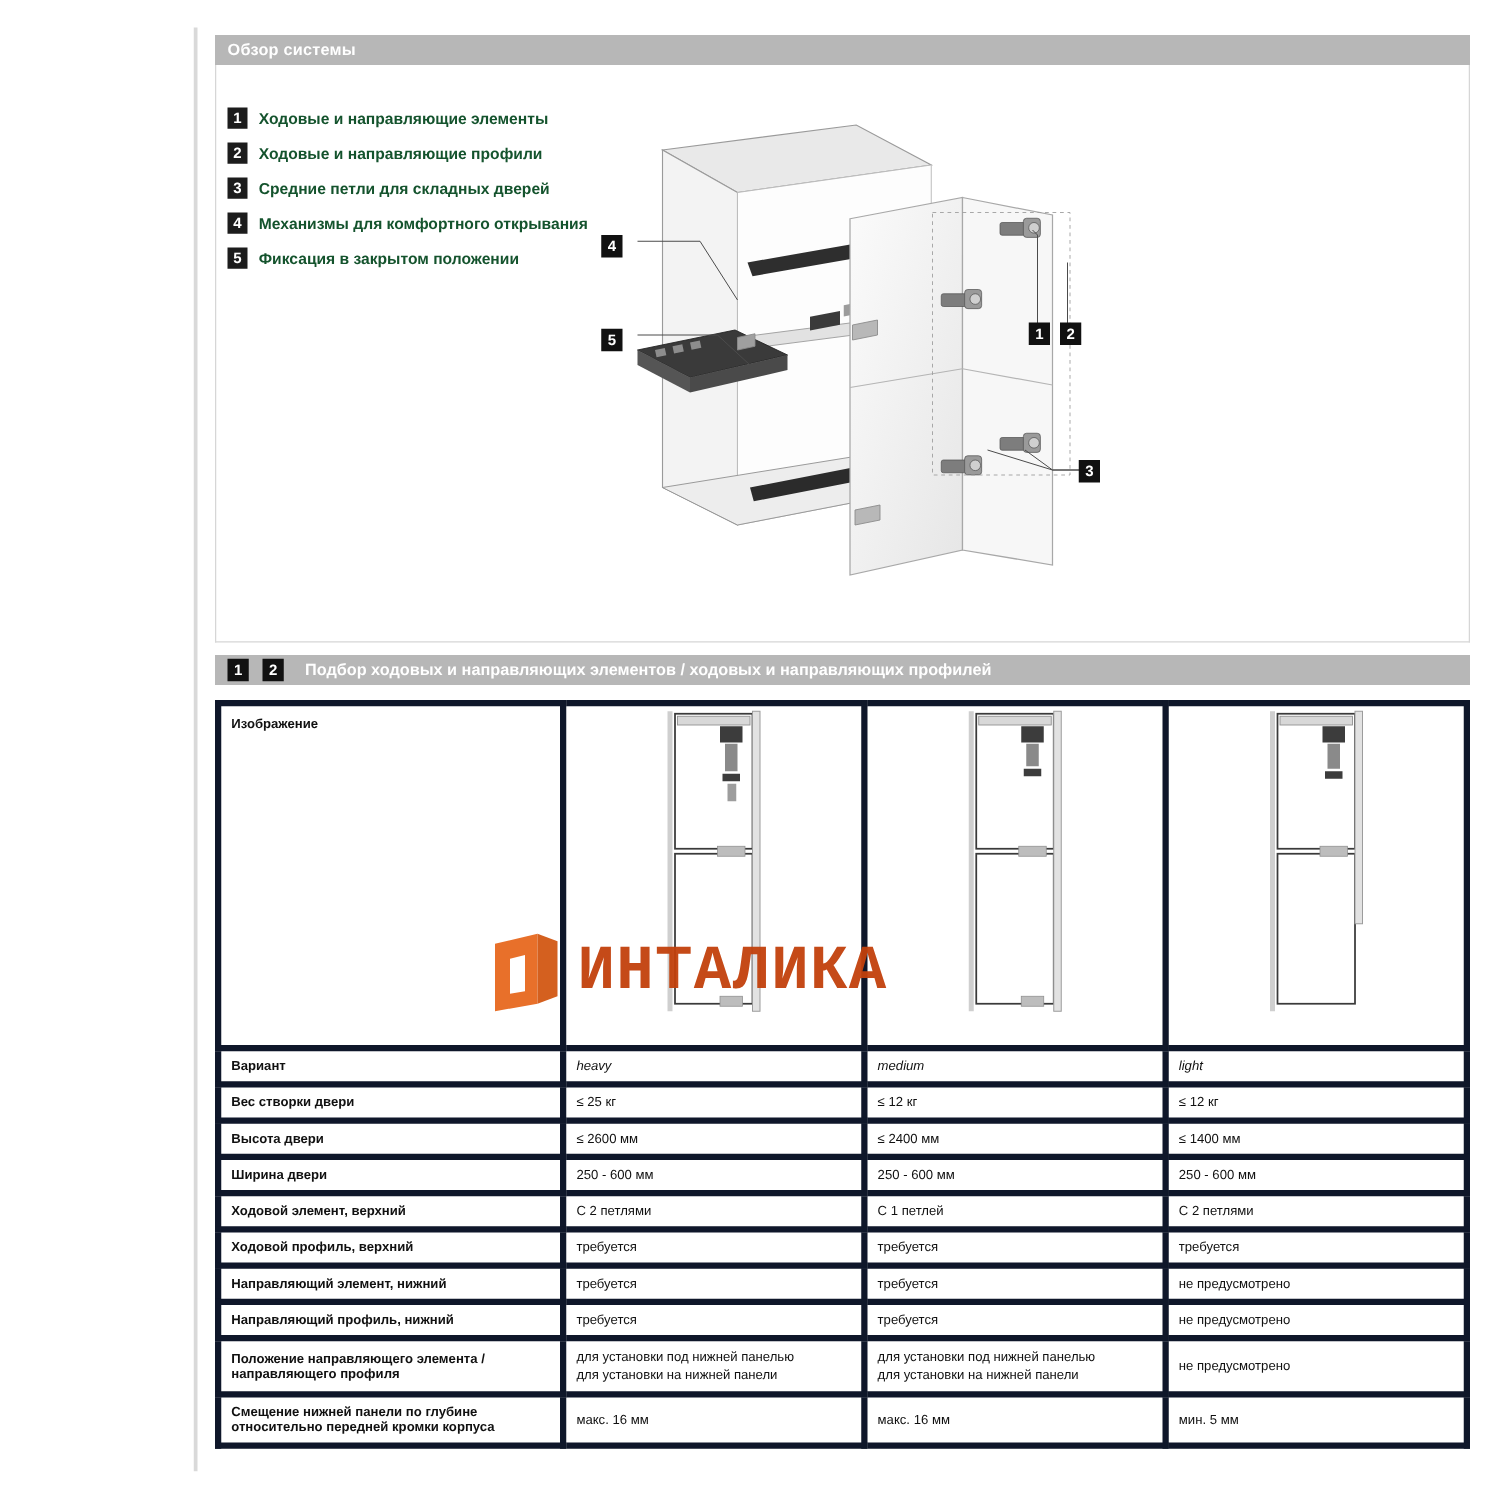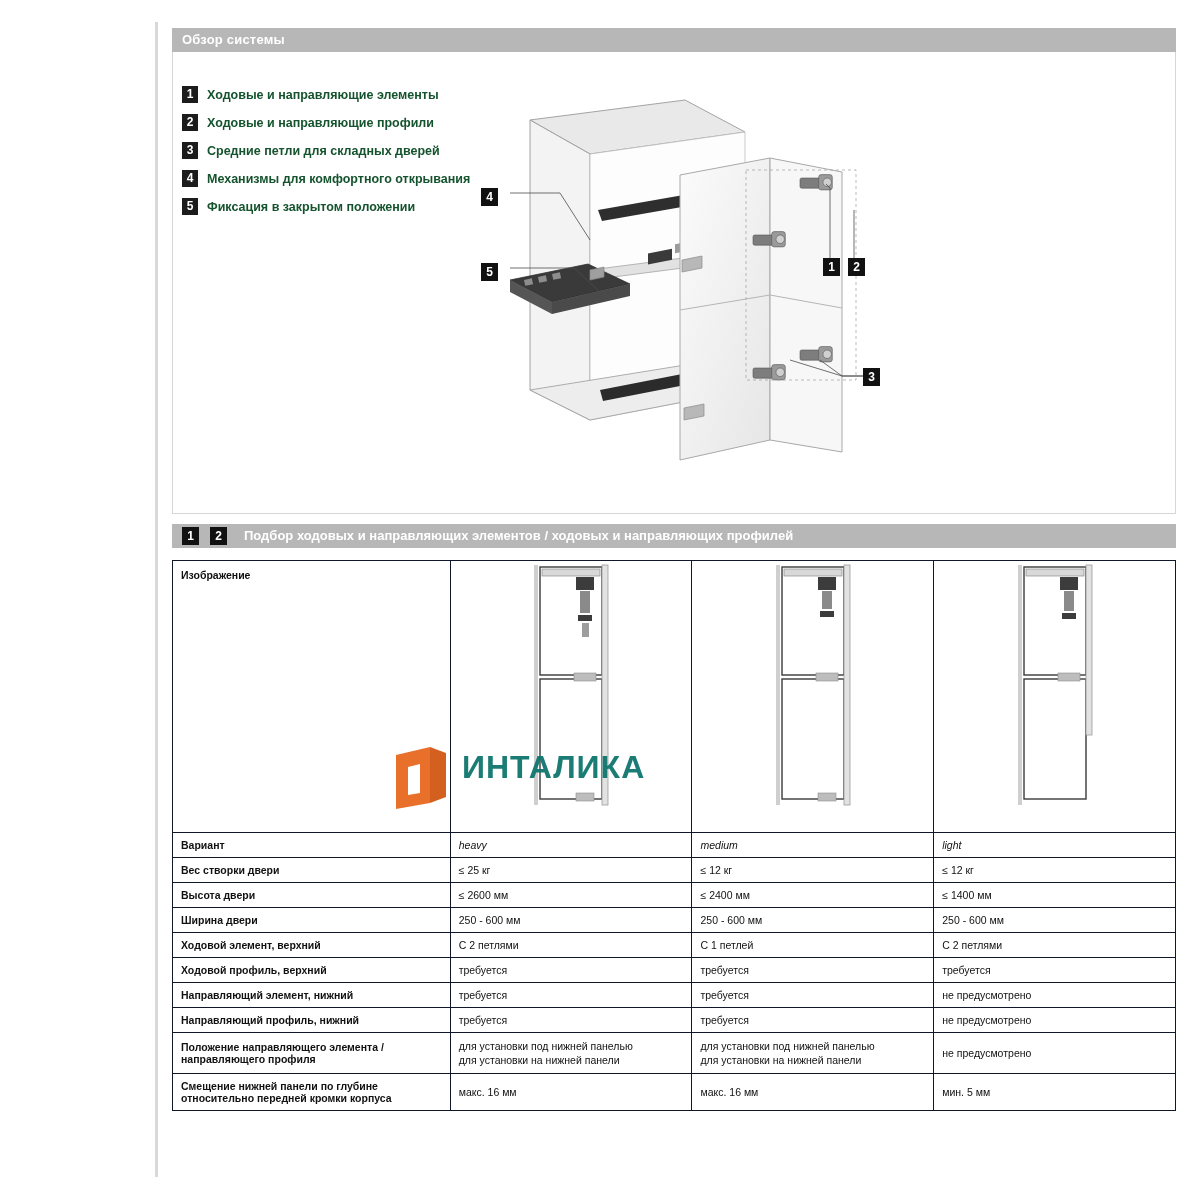--- a/index.html
+++ b/index.html
@@ -126,21 +126,21 @@
 
   
   .tbl {
     position: absolute;
     left: 172px; top: 560px;
     width: 1004px;
     border-collapse: collapse;
     font-size: 10.5px;
   }
   .tbl td {
-    border: 1px solid #0f172a;
+    border: 5px solid #0f172a;
     padding: 6px 8px;
     vertical-align: middle;
     color: #111;
   }
   .tbl td.rowhead {
     width: 238px;
     font-weight: bold;
     font-size: 10.5px;
   }
   .tbl td.val {
@@ -173,26 +173,26 @@
   
   .watermark {
     position: absolute;
     left: 390px; top: 745px;
     width: 430px; height: 80px;
     pointer-events: none;
   }
   .wm-text {
     position: absolute;
     left: 72px; top: 4px;
-    font-size: 32px;
-    font-weight: bold;
-    color: #0f766e;
+    font-size: 50px;
+    font-weight: bold;
+    color: #c2410c;
     letter-spacing: 1px;
     opacity: 0.95;
-    font-family: Liberation Sans, sans-serif;
+    font-family: Liberation Mono, monospace;
   }
   .wm-logo {
     position: absolute;
     left: 0; top: 0;
     width: 62px; height: 66px;
   }
 </style>
 </head>
 <body>
 

